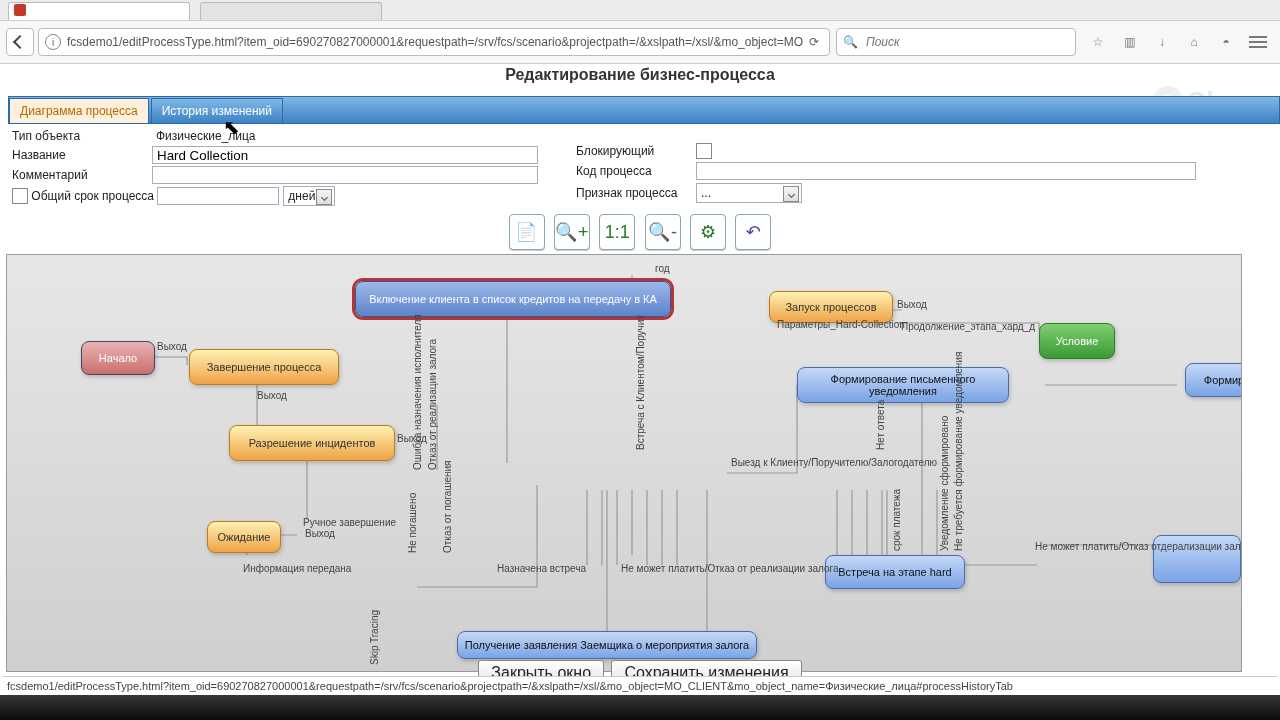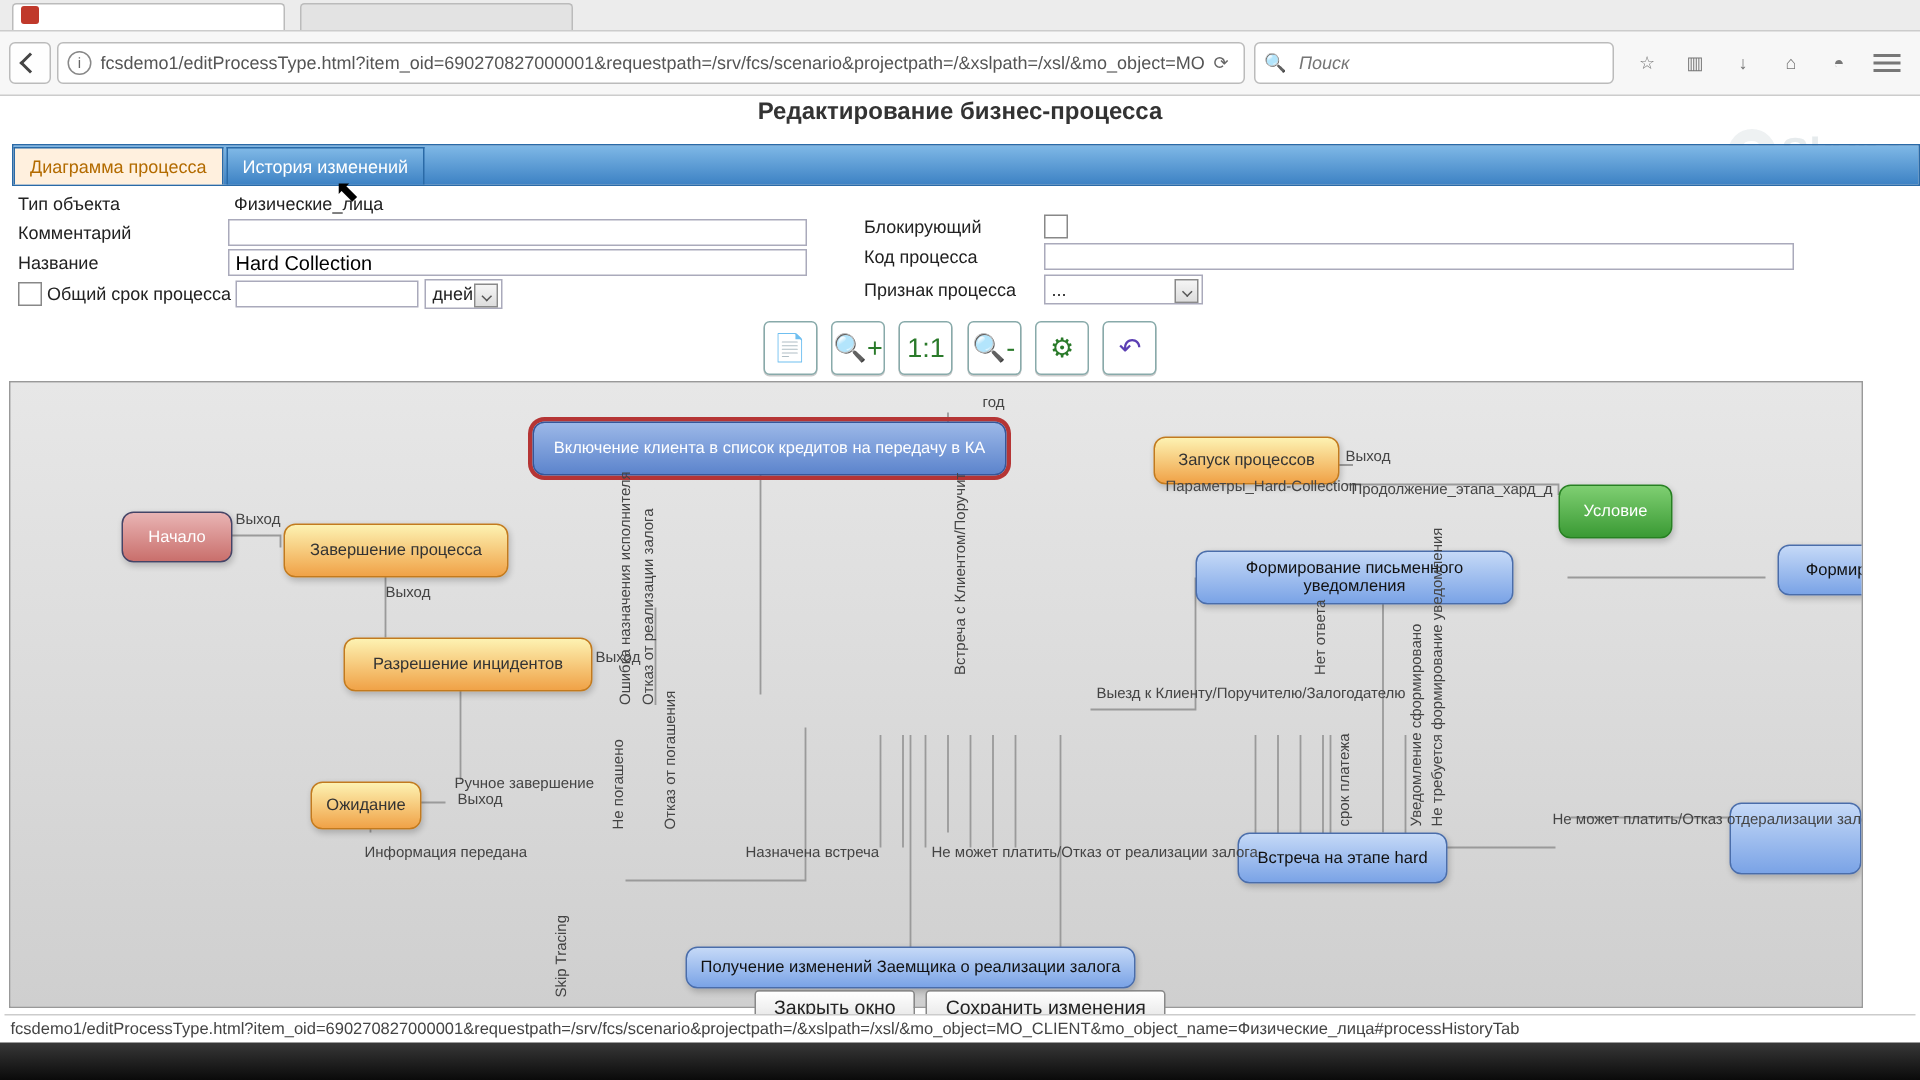--- a/index.html
+++ b/index.html
@@ -70,21 +70,21 @@
   .n-green { background:linear-gradient(#7fcf72,#3a9a34); color:#fff; border-color:#278022; }
 
   .t { position:absolute; font-size:10px; color:#444; white-space:nowrap; }
   .tv { position:absolute; font-size:10px; color:#444; white-space:nowrap; transform:rotate(-90deg); transform-origin:left top; }
 
   svg.lines { position:absolute; inset:0; width:100%; height:100%; }
   svg.lines path { stroke:#9a9a9a; stroke-width:1.2; fill:none; }
 
   
   .foot-btns { position:absolute; top:660px; left:0; right:0; text-align:center; }
-  .fbtn { display:inline-block; border:1px solid #888; border-radius:3px; padding:3px 12px; background:linear-gradient(#fff,#e3e3e3); font-size:13px; margin:0 2px; }
+  .fbtn { display:inline-block; border:1px solid #888; border-radius:3px; padding:3px 12px; background:linear-gradient(#fff,#e3e3e3); font-size:16px; margin:0 2px; }
 
   
   .status { position:absolute; bottom:25px; left:3px; right:3px; height:18px; line-height:18px; font-size:11px; color:#444; background:#fff; border-top:1px solid #ccc; padding-left:4px; white-space:nowrap; overflow:hidden; }
 
   
   .taskbar { position:absolute; bottom:0; left:0; right:0; height:25px; background:linear-gradient(#383838,#0a0a0a); }
 </style>
 </head>
 <body>
 
@@ -133,26 +133,26 @@
   <div class="tab inactive">История изменений</div>
 </div>
 <div class="cursor">⬉</div>
 
 <div class="form">
   <div class="row">
     <span class="lbl">Тип объекта</span>
     <span class="val">Физические_лица</span>
   </div>
   <div class="row">
+    <span class="lbl">Название</span>
+    <input class="txt-input w-mid" value="Hard Collection" style="">
+  </div>
+  <div class="row">
     <span class="lbl">Комментарий</span>
     <input class="txt-input w-mid" value="" style="">
-  </div>
-  <div class="row">
-    <span class="lbl">Название</span>
-    <input class="txt-input w-mid" value="Hard Collection" style="">
   </div>
   <div class="row">
     <span class="chk"></span>&nbsp;
     <span class="lbl" style="width:126px">Общий срок процесса</span>
     <input class="txt-input w-small" value="" style="">
     <span class="sel" style="width:52px;margin-left:4px">
       <span>дней</span>
       <span class="dd">
           <span class="dd-arrow"></span>
         </span>
@@ -249,21 +249,21 @@
       <span>Формирование письменного уведомления</span>
     </div>
   <div class="node n-blue" style="left:1178px; top:108px; width:78px; height:34px">
       <span>Формир</span>
     </div>
 
   <div class="node n-blue" style="left:818px; top:300px; width:140px; height:34px">
       <span>Встреча на этапе hard</span>
     </div>
   <div class="node n-blue" style="left:450px; top:376px; width:300px; height:28px">
-      <span>Получение изменений Заемщика о реализации залога</span>
+      <span>Получение заявления Заемщика о мероприятия залога</span>
     </div>
   <div class="node n-blue" style="left:1146px; top:280px; width:88px; height:48px"></div>
 
   <span class="t" style="left:150px; top:86px">Выход</span>
   <span class="t" style="left:890px; top:44px">Выход</span>
   <span class="t" style="left:770px; top:64px">Параметры_Hard-Collection</span>
   <span class="t" style="left:894px; top:66px">Продолжение_этапа_хард_д</span>
   <span class="t" style="left:390px; top:178px">Выход</span>
   <span class="t" style="left:296px; top:262px">Ручное завершение</span>
   <span class="t" style="left:298px; top:273px">Выход</span>

